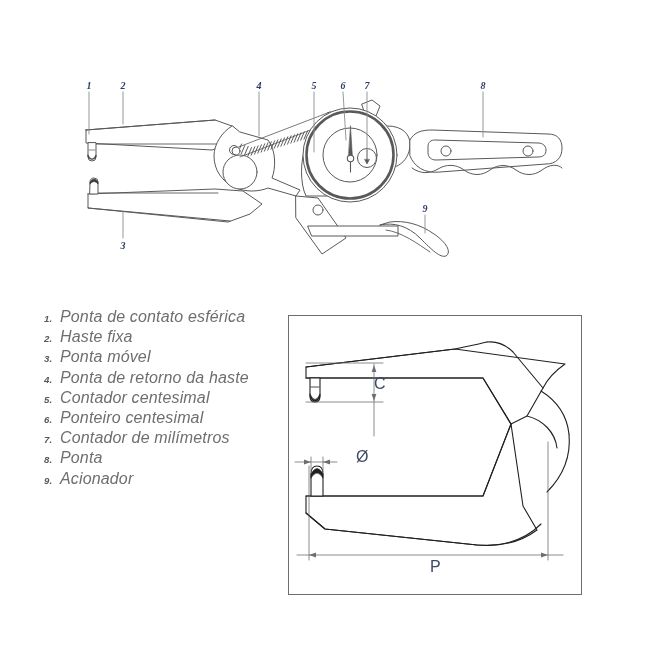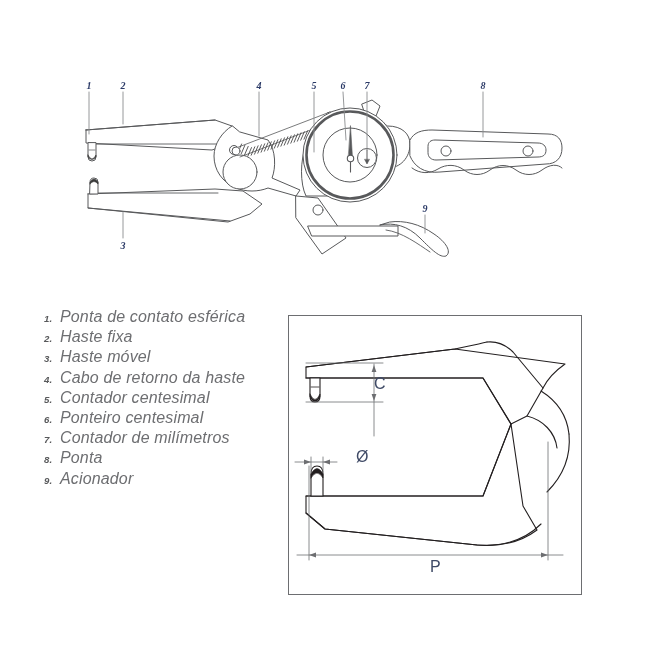--- a/index.html
+++ b/index.html
@@ -242,25 +242,25 @@
     <div class="legend-row">
       <span class="legend-num">1.</span>
       <span class="legend-text">Ponta de contato esférica</span>
     </div>
     <div class="legend-row">
       <span class="legend-num">2.</span>
       <span class="legend-text">Haste fixa</span>
     </div>
     <div class="legend-row">
       <span class="legend-num">3.</span>
-      <span class="legend-text">Haste móvel</span>
+      <span class="legend-text">Ponta móvel</span>
     </div>
     <div class="legend-row">
       <span class="legend-num">4.</span>
-      <span class="legend-text">Cabo de retorno da haste</span>
+      <span class="legend-text">Ponta de retorno da haste</span>
     </div>
     <div class="legend-row">
       <span class="legend-num">5.</span>
       <span class="legend-text">Contador centesimal</span>
     </div>
     <div class="legend-row">
       <span class="legend-num">6.</span>
       <span class="legend-text">Ponteiro centesimal</span>
     </div>
     <div class="legend-row">

